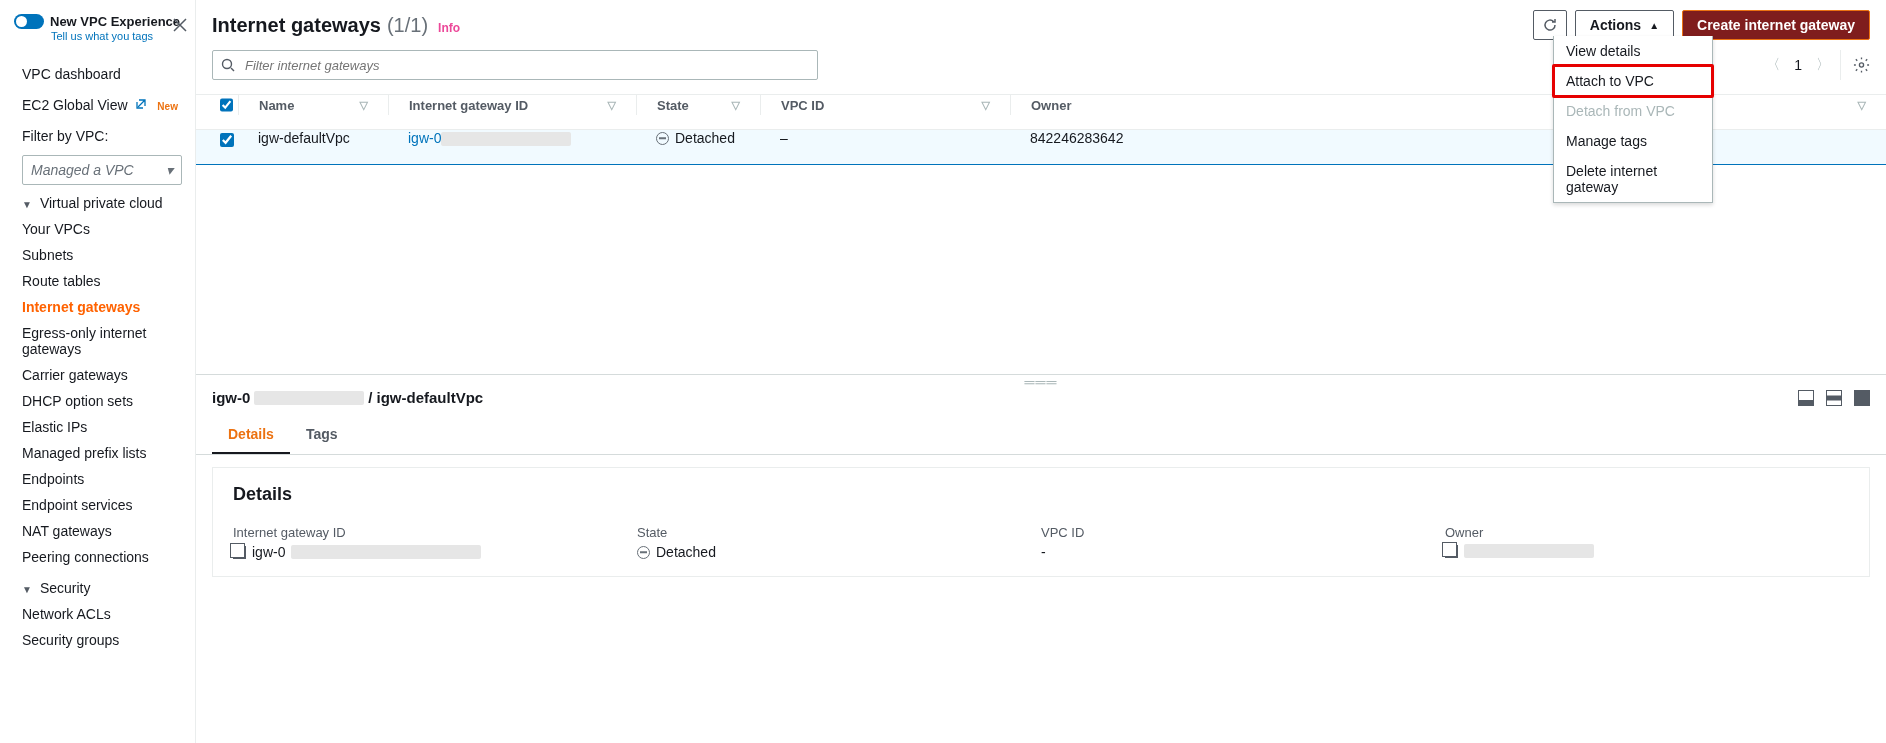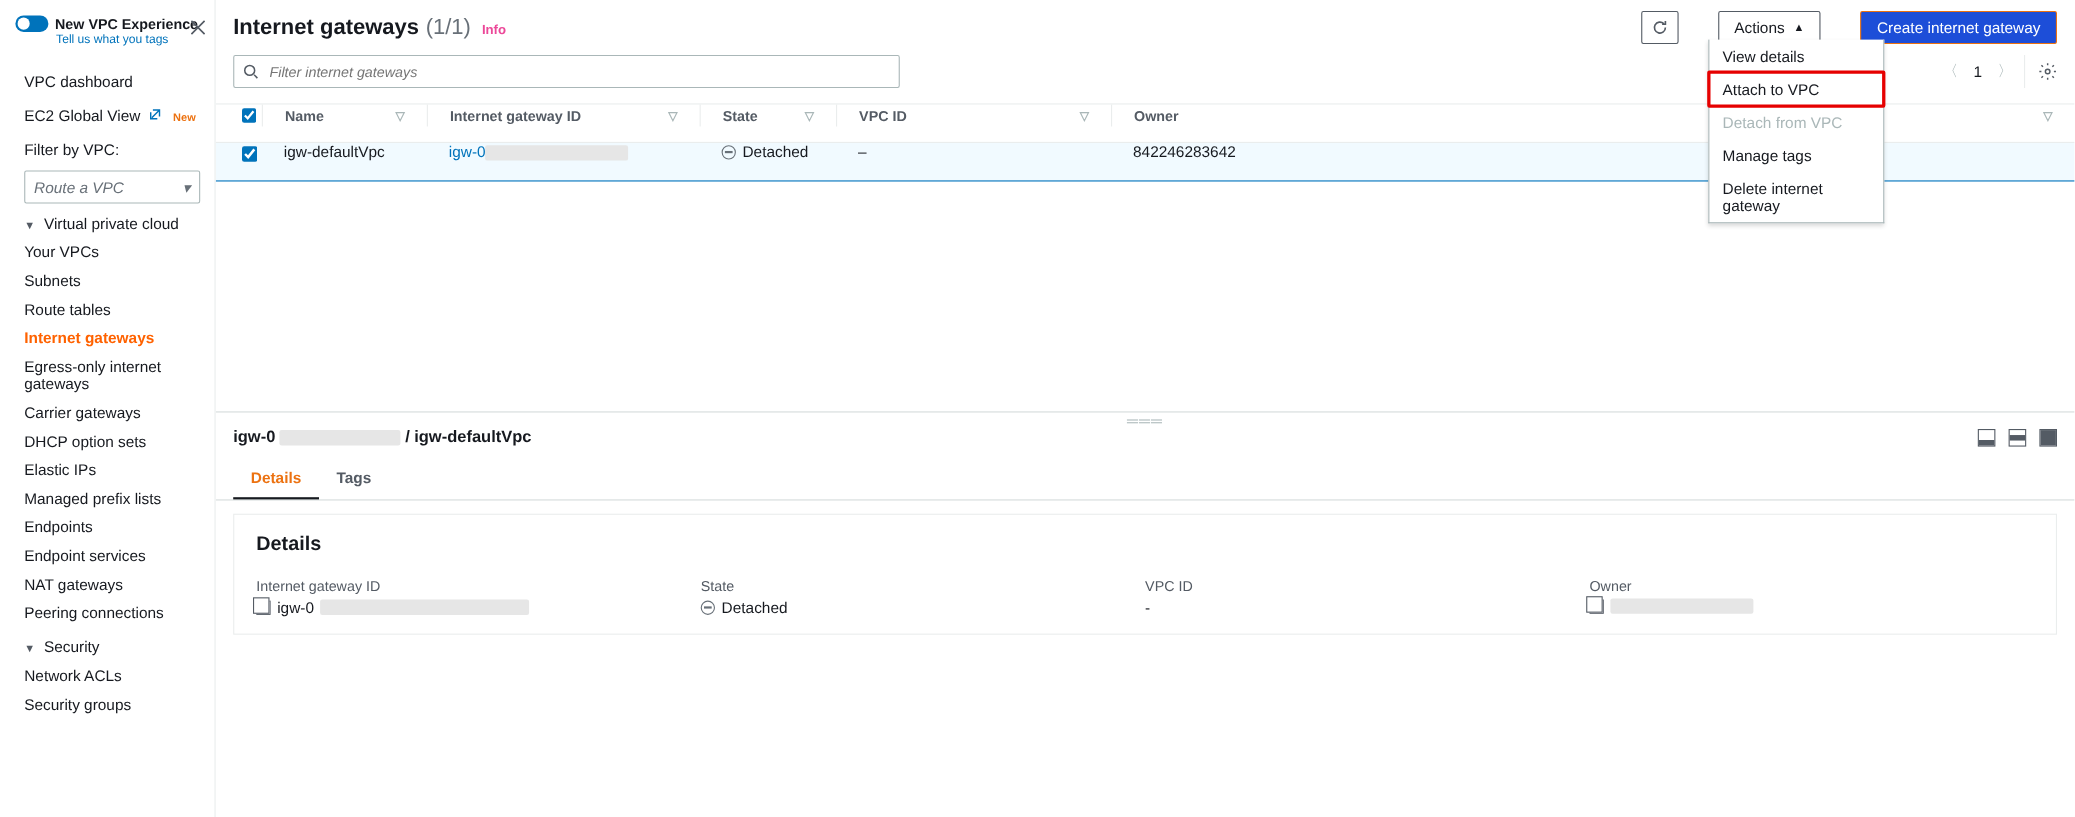--- a/index.html
+++ b/index.html
@@ -40,23 +40,23 @@
   
   .main { flex: 1; display: flex; flex-direction: column; overflow: hidden;}
   .content { padding: 10px 16px 0 16px; position: relative; }
 
   .header-row { display: flex; justify-content: space-between; align-items: center; }
   .page-title { font-size: 20px; font-weight: 700; display: flex; align-items: baseline; gap: 6px;}
   .page-title .count { color: #687078; font-weight: 400; }
   .info-link { color: #ec4899; font-size: 12px; margin-left: 4px; font-weight: 700; cursor:pointer;}
 
   .top-buttons { display: flex; align-items: center; gap: 8px;}
-  .btn { height: 30px; border: 1px solid #545b64; border-radius: 2px; background: #fff; display:inline-flex; align-items:center; padding: 0 14px; font-weight: 400; cursor: pointer; margin-left: 28px;}
+  .btn { height: 30px; border: 1px solid #545b64; border-radius: 2px; background: #fff; display:inline-flex; align-items:center; padding: 0 14px; font-weight: 700; cursor: pointer;}
   .btn.icon-only { width: 34px; padding: 0; justify-content: center;}
-  .btn.primary { background: #1d4ed8; border-color: #ec7211; color: #fff;}
+  .btn.primary { background: #7f1d1d; border-color: #ec7211; color: #fff;}
   .btn .caret { margin-left: 8px; font-size: 10px;}
 
   .filter-search-row { display:flex; align-items:flex-end; justify-content:space-between; margin-top: 10px;}
   .search { width: 606px; height: 30px; border: 1px solid #aab7b8; border-radius: 2px; display: flex; align-items: center; padding: 0 8px; gap: 8px;}
   .search input { border:none; outline:none; flex:1; font-size: 13px; font-style: italic; color:#687078; background: transparent;}
   .pager { display:flex; align-items:center; gap: 14px; color:#545b64; margin-right: 10px;}
   .pager .num { color:#16191f; font-weight: 400;}
   .gear-btn { height:30px; width:30px; display:flex; align-items:center; justify-content:center; cursor:pointer; border-left: 1px solid #eaeded; padding-left: 12px;}
 
   
@@ -151,21 +151,21 @@
         <span class="ext">
           <svg width="12" height="12" viewBox="0 0 12 12">
               <path d="M4 2h6v6M10 2 L3 9" stroke="#0073bb" stroke-width="1.3" fill="none"></path>
               <path d="M2 4v6h6" stroke="#0073bb" stroke-width="1.3" fill="none"></path>
             </svg>
         </span>
         <span class="new-badge">New</span>
       </div>
       <div class="nav-link top-link filter-label">Filter by VPC:</div>
       <div class="select-box">
-        <span>Route a VPC</span>
+        <span>Managed a VPC</span>
         <span>▾</span>
       </div>
 
       <div class="nav-link top-link section-head">
         <span class="tri"></span>
         <span>Virtual private cloud</span>
       </div>
       <div class="nav-link">Your VPCs</div>
       <div class="nav-link">Subnets</div>
       <div class="nav-link">Route tables</div>

